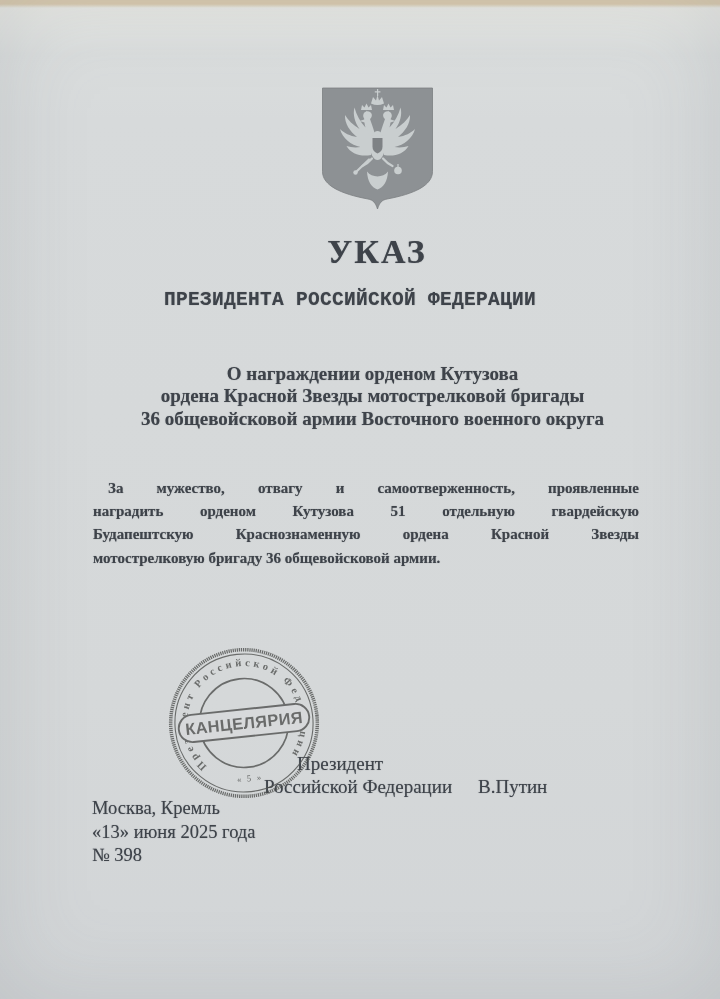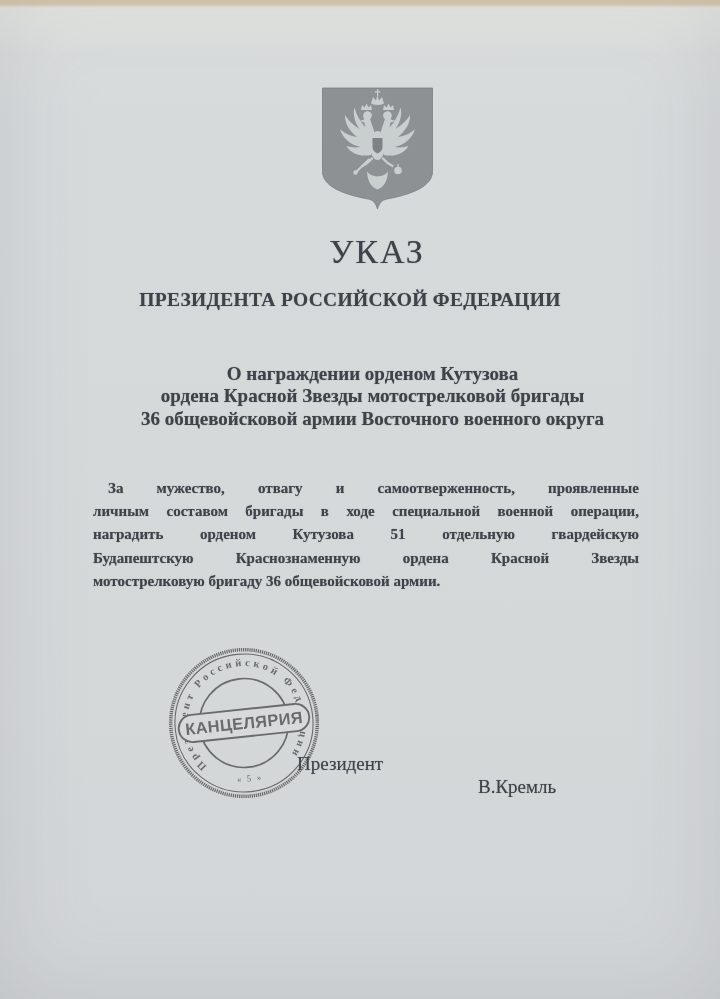--- a/index.html
+++ b/index.html
@@ -25,25 +25,25 @@
     filter: blur(0.7px) contrast(0.96);
   }
   .emblem svg { width: 100%; height: 100%; display: block; }
   .shield-bg { fill: var(--emblem-shield, #8e9295); stroke: #7b7f82; stroke-width: 0.8; }
   .eagle-lt { fill: var(--emblem-eagle, #ccd1d2); }
   .eagle-dk { fill: #7e8285; }
   .eagle-ln { stroke: var(--emblem-eagle, #ccd1d2); stroke-width: 2.2; fill: none; stroke-linecap: round; }
 
   .doc-title {
     left: 97px; top: 233px; width: 560px;
-    font-size: 34px; font-weight: normal; letter-spacing: 2px;
+    font-size: 34px; font-weight: bold; letter-spacing: 2px;
   }
   .doc-subtitle {
     left: 70px; top: 289px; width: 560px;
-    font-size: 19.5px; font-weight: bold; letter-spacing: 0.3px;
+    font-size: 19.5px; font-weight: bold; letter-spacing: 0.3px; font-family: Liberation Mono, monospace;
   }
   .subject {
     left: 95px; top: 363px; width: 555px;
     font-size: 19px; font-weight: bold; line-height: 22.4px;
     text-align: center;
   }
   .body-text {
     left: 93px; top: 477px; width: 546px;
     font-size: 15px; line-height: 23.2px; font-weight: bold;
   }
@@ -100,40 +100,45 @@
   <div class="txt doc-subtitle center">ПРЕЗИДЕНТА РОССИЙСКОЙ ФЕДЕРАЦИИ</div>
 
   <div class="txt subject">
     <div>О награждении орденом Кутузова</div>
     <div>ордена Красной Звезды мотострелковой бригады</div>
     <div>36 общевойсковой армии Восточного военного округа</div>
   </div>
 
   <div class="txt body-text">
     <div class="body-line first">За мужество, отвагу и самоотверженность, проявленные</div>
-    <div class="body-line">личным составом бригады в ходе специальной военной операции,</div>
     <div class="body-line">наградить орденом Кутузова 51 отдельную гвардейскую</div>
     <div class="body-line">Будапештскую Краснознаменную ордена Красной Звезды</div>
     <div class="body-line last">мотострелковую бригаду 36 общевойсковой армии.</div>
   </div>
 
   <div class="txt sig sig-line1">Президент</div>
-  <div class="txt sig sig-name">В.Кремль</div>
+  <div class="txt sig sig-line2">Российской Федерации</div>
+  <div class="txt sig sig-name">В.Путин</div>
 
   <div class="stamp">
     <svg viewBox="0 0 200 200">
       <g transform="rotate(-6 100 100)" opacity="0.8">
         <circle class="stamp-ink" cx="100" cy="100" r="94" stroke-width="4.5" stroke-dasharray="1.6 1.1"></circle>
         <circle class="stamp-ink" cx="100" cy="100" r="88.5" stroke-width="1.4"></circle>
         <circle class="stamp-ink" cx="100" cy="100" r="57" stroke-width="2.2"></circle>
         <path id="ringpath" d="M 48.4,151.6 A 73,73 0 1 1 151.6,151.6" fill="none"></path>
         <text class="stamp-txt" font-size="13.5" font-weight="bold" letter-spacing="1.5" font-family="Liberation Serif, serif">
           <textPath href="#ringpath" startOffset="2" textLength="335" lengthAdjust="spacing">Президент Российской Федерации</textPath>
         </text>
         <text class="stamp-txt" x="100" y="175" text-anchor="middle" font-size="11.5" letter-spacing="2" font-family="Liberation Serif, serif">« 5 »</text>
         <rect class="stamp-pill" x="16" y="82.5" width="168" height="35" rx="17.5" stroke-width="2.4"></rect>
         <text class="stamp-txt" x="100" y="107.5" text-anchor="middle" font-size="21" font-weight="bold" letter-spacing="0.5" font-family="Liberation Sans, sans-serif">КАНЦЕЛЯРИЯ</text>
       </g>
     </svg>
   </div>
 
+  <div class="txt footer">
+    <div>Москва, Кремль</div>
+    <div>«13» июня 2025 года</div>
+    <div>№ 398</div>
+  </div>
 
 </div>
 
 </body></html>

